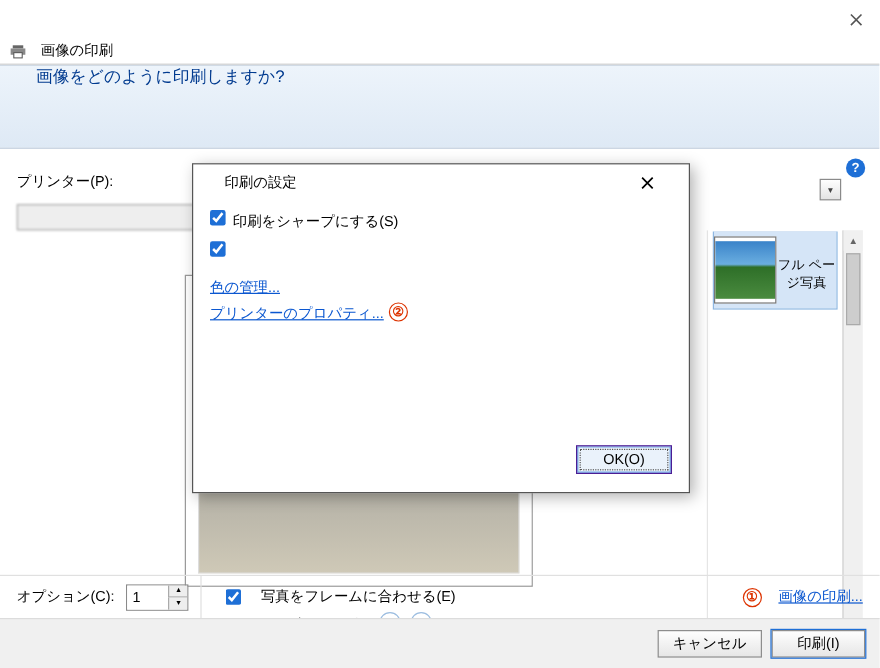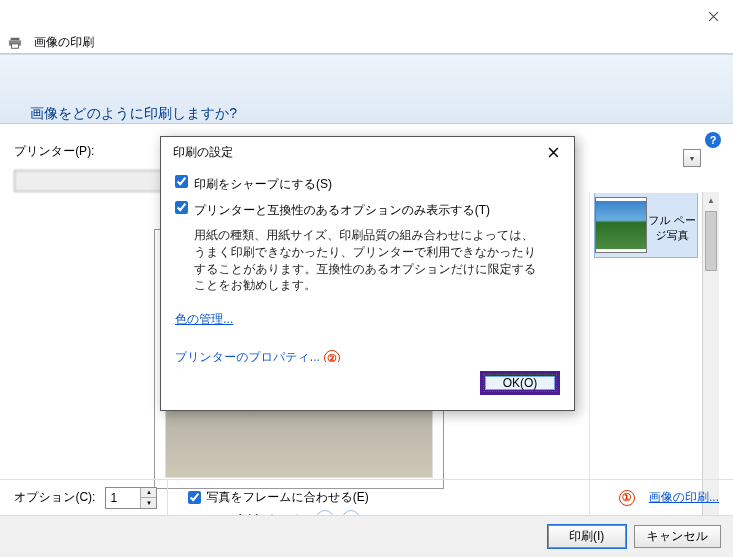--- a/index.html
+++ b/index.html
@@ -4,21 +4,21 @@
 <style>
   * { box-sizing: border-box; margin: 0; padding: 0; }
   body { width: 733px; height: 557px; font-family: "Yu Gothic UI","Meiryo",sans-serif; font-size: 12px; overflow: hidden; background: #fff; color:#000; }
   
   
   .outer-titlebar { height: 32px; width:100%; position:relative; }
   .outer-close { position:absolute; top:6px; right:10px; width:20px; height:20px; display:flex; align-items:center; justify-content:center; cursor:default; }
   .outer-close svg { width:11px; height:11px; stroke:#555; }
   .window-header { height:22px; display:flex; align-items:center; padding:0 8px; gap:12px; border-bottom:1px solid #ccc; }
   .printer-glyph { width:14px; height:14px; }
-  .heading-band { background:linear-gradient(#edf4fb,#dee9f5); border-top:1px solid #d0dae5; border-bottom:1px solid #c0cddc; height:70px; display:flex; align-items:flex-end; padding:0 30px; color:#003a8f; font-size:14px; }
+  .heading-band { background:linear-gradient(#edf4fb,#dee9f5); border-top:1px solid #d0dae5; border-bottom:1px solid #c0cddc; height:70px; display:flex; align-items:flex-start; padding:0 30px; color:#003a8f; font-size:14px; }
   
   .content-area { position:relative; padding:12px 14px 0 14px; height:calc(100% - 32px - 22px - 70px - 46px); }
   
   .controls-row { height:30px; display:flex; align-items:center; }
   .printer-label { margin-right:4px; }
   .help-btn { position:absolute; top:8px; right:12px; width:16px; height:16px; border-radius:50%; background:#1e6fd6; color:#fff; font-size:11px; display:flex; align-items:center; justify-content:center; font-weight:bold; cursor:default;}
   
   .lower { display:flex; height:calc(100% - 30px); }
   .preview-pane { flex:1; display:flex; flex-direction:column; align-items:center; justify-content:flex-end; padding:0 10px; }
   .preview-photo { width:290px; height:260px; border:1px solid #9a9a9a; background:#eee; overflow:hidden; position:relative; }
@@ -48,44 +48,44 @@
   
   
   .footer { position:absolute; left:0; right:0; bottom:0; }
   .footer-row1 { height:36px; display:flex; align-items:center; padding:0 14px; border-top:1px solid #e0e0e0; gap:10px;}
   .spinner { display:inline-flex; border:1px solid #8a8a8a; height:22px; }
   .spinner input { width:34px; border:none; text-align:left; padding:0 4px; font-family:inherit; font-size:12px; outline:none;}
   .spinner-btns { display:flex; flex-direction:column; }
   .spinner-btns div { width:16px; height:11px; display:flex; align-items:center; justify-content:center; font-size:6px; background:#eee; border-left:1px solid #aaa;}
   .spinner-btns div:first-child { border-bottom:1px solid #aaa;}
   .footer-spacer { flex:1; }
-  .fit-check { display:flex; align-items:center; gap:5px; border-left:1px solid #e0e0e0; height:100%; padding-left:20px;}
+  .fit-check { display:flex; align-items:center; gap:16px; border-left:1px solid #e0e0e0; height:100%; padding-left:20px;}
   .options-link { color:#0b57d0; text-decoration:underline; cursor:default;}
   .circled-red { display:inline-flex; width:16px; height:16px; border:1.6px solid #d30; color:#d30; border-radius:50%; align-items:center; justify-content:center; font-size:11px; font-weight:bold; margin-right:4px;}
   .footer-row2 { height:42px; background:#f0f0f0; border-top:1px solid #dcdcdc; display:flex; align-items:center; justify-content:flex-end; padding:0 12px; gap:8px;}
   .win-button { min-width:78px; height:23px; border:1px solid #8d8d8d; background:linear-gradient(#fefefe,#e6e6e6); font-family:inherit; font-size:12px; cursor:default; padding:0 12px;}
   .win-button.default { outline:1px solid #1e6fd6; }
   
   input[type=checkbox]{ width:13px; height:13px; accent-color:#1e6fd6;}
   
   
   .modal { position:absolute; left:160px; top:136px; width:415px; height:275px; background:#fff; border:1px solid #555; box-shadow:3px 3px 12px rgba(0,0,0,0.3); z-index:100; display:flex; flex-direction:column;}
-  .modal-titlebar { height:30px; display:flex; align-items:center; padding:0 12px; }
+  .modal-titlebar { height:30px; display:flex; align-items:center; padding:0 26px; }
   .modal-title { flex:1; }
   .modal-close { width:18px; height:18px; display:flex; align-items:center; justify-content:center; cursor:default;}
   .modal-close svg { width:11px; height:11px; stroke:#333; }
   .modal-body { padding:8px 34px 0 14px; flex:1; overflow:hidden; font-size:12px; line-height:1.5;}
   .check-row { display:flex; align-items:flex-start; gap:6px; margin-bottom:8px;}
   .check-desc { margin-left:19px; color:#222; line-height:1.4; }
   .link { color:#0b57d0; text-decoration:underline; cursor:default; display:inline-block;}
   .link-row { margin-left:0px; margin-top:16px; }
-  .link-row2 { margin-top:20px; display:flex; align-items:flex-end; gap:4px;}
+  .link-row2 { margin-top:4px; display:flex; align-items:flex-start; gap:4px;}
   .modal-footer { height:48px; display:flex; align-items:center; justify-content:flex-end; gap:10px; padding:0 14px 6px 0;}
   .btn { min-width:80px; height:24px; border:1px solid #8d8d8d; background:#e9e9e9; font-family:inherit; font-size:12px; cursor:default;}
-  .btn.focus { border:5px solid #4c1d95; outline:1px dotted #555; outline-offset:-4px; box-shadow:inset 0 0 0 1px #6fa8e6; background:#eaf2fb;}
+  .btn.focus { border:1px solid #4c1d95; outline:1px dotted #555; outline-offset:-4px; box-shadow:inset 0 0 0 1px #6fa8e6; background:#eaf2fb;}
 </style>
 </head>
 <body>
 
 <div class="outer-titlebar">
   <div class="outer-close">
     <svg viewBox="0 0 10 10">
         <path d="M1 1 L9 9 M9 1 L1 9" stroke-width="1.2" fill="none"></path>
       </svg>
   </div>
@@ -157,44 +157,42 @@
     </span>
     <span class="fit-check">
       <input type="checkbox" checked="" style="">
       <span>写真をフレームに合わせる(E)</span>
     </span>
     <span class="footer-spacer"></span>
     <span class="circled-red">①</span>
     <span class="options-link">画像の印刷...</span>
   </div>
   <div class="footer-row2">
+    <button class="win-button">キャンセル</button>
     <button class="win-button default">印刷(I)</button>
-    <button class="win-button">キャンセル</button>
   </div>
 </div>
 
 <div class="modal">
   <div class="modal-titlebar">
     <span class="modal-title">印刷の設定</span>
     <span class="modal-close">
       <svg viewBox="0 0 10 10">
           <path d="M1 1 L9 9 M9 1 L1 9" stroke="#000" stroke-width="1.3" fill="none"></path>
         </svg>
     </span>
   </div>
   <div class="modal-body">
     <div class="check-row">
       <input type="checkbox" checked="" style="">
       <span>印刷をシャープにする(S)</span>
     </div>
     <div class="check-row">
       <input type="checkbox" checked="" style="">
-      <span>プリンターと互換性のあるオプションのみ表示する(T)</span>
-    </div>
-    <div class="check-desc">用紙の種類、用紙サイズ、印刷品質の組み合わせによっては、うまく印刷できなかったり、プリンターで利用できなかったりすることがあります。互換性のあるオプションだけに限定することをお勧めします。</div>
+    </div>
     <div class="link-row">
       <span class="link">色の管理...</span>
     </div>
     <div class="link-row2">
       <span class="link">プリンターのプロパティ...</span>
       <span class="circled-red">②</span>
     </div>
   </div>
   <div class="modal-footer">
     <button class="btn focus">OK(O)</button>

